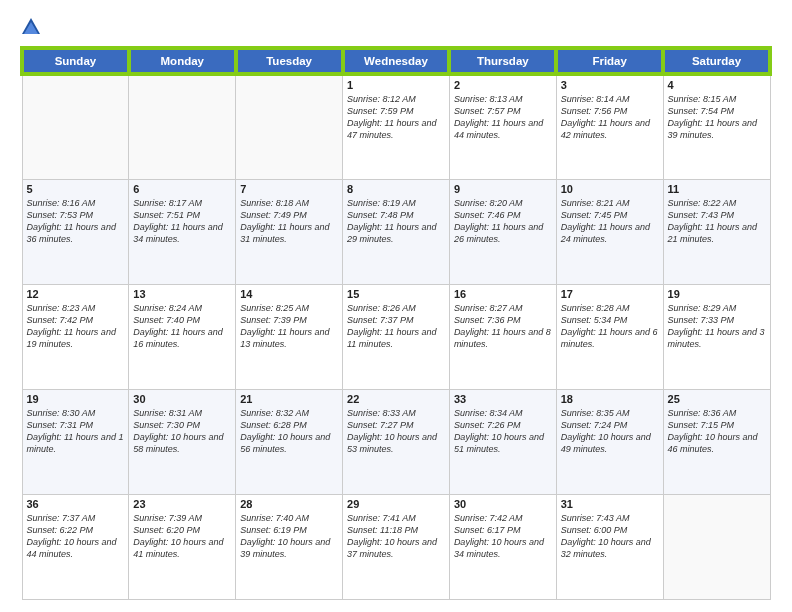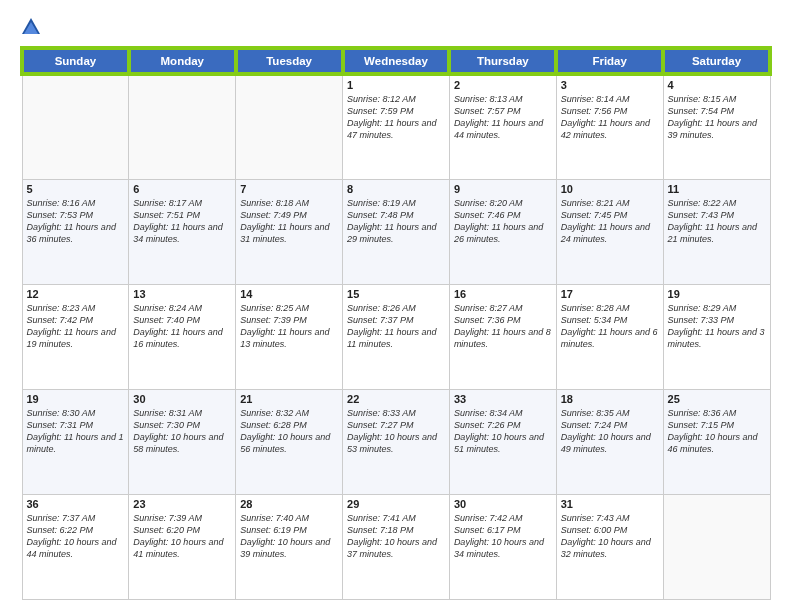--- a/index.html
+++ b/index.html
@@ -314,21 +314,21 @@
           </td>
           <td>
             <span class="day-number">28</span>
             <div class="day-info">Sunrise: 7:40 AM
 Sunset: 6:19 PM
 Daylight: 10 hours and 39 minutes.</div>
           </td>
           <td>
             <span class="day-number">29</span>
             <div class="day-info">Sunrise: 7:41 AM
-Sunset: 7:18 PM
+Sunset: 11:18 PM
 Daylight: 10 hours and 37 minutes.</div>
           </td>
           <td>
             <span class="day-number">30</span>
             <div class="day-info">Sunrise: 7:42 AM
 Sunset: 6:17 PM
 Daylight: 10 hours and 34 minutes.</div>
           </td>
           <td>
             <span class="day-number">31</span>

